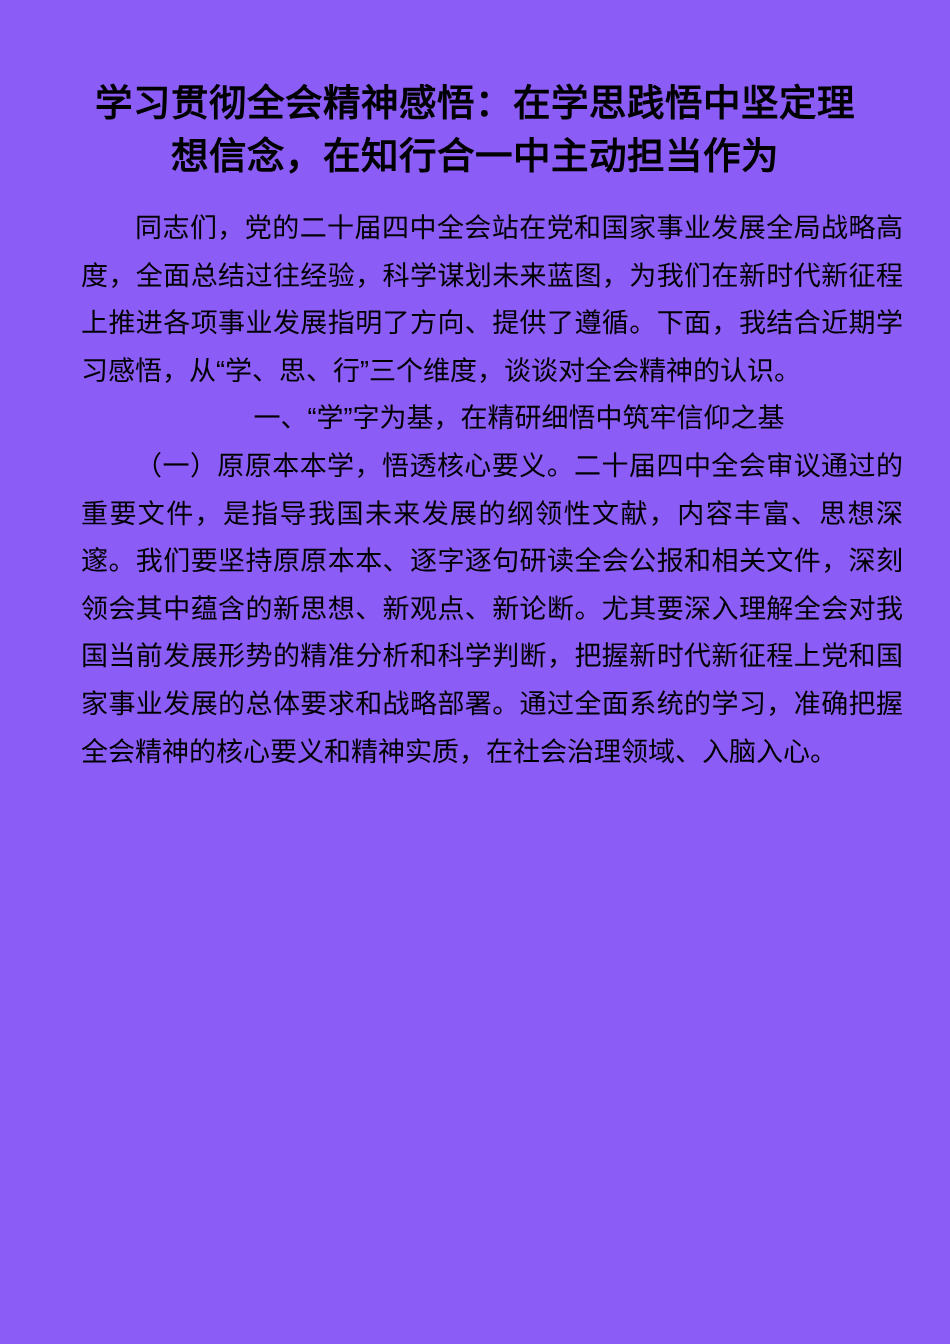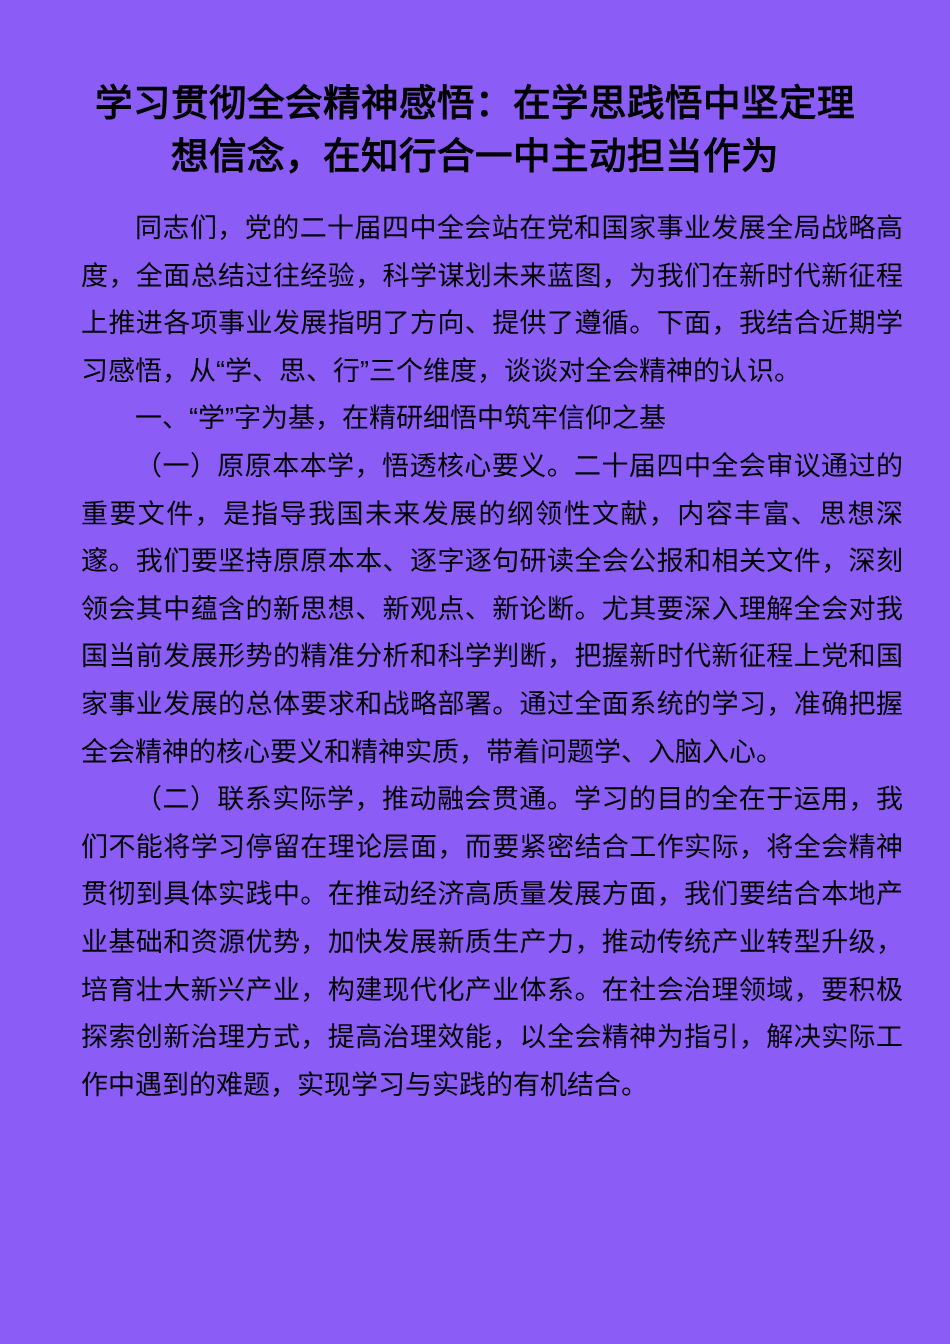--- a/index.html
+++ b/index.html
@@ -61,41 +61,40 @@
     word-break: break-all;
   }
 
   .para + .para {
     margin-top: 0px;
   }
 
   .heading {
     font-size: 27px;
     line-height: 47.6px;
-    text-align: left;
+    text-align: center;
     margin: 0;
     color: #000000;
     text-indent: 54px;
     font-weight: normal;
     word-break: break-all;
   }
 </style>
 </head>
 <body>
 
 <div id="page">
 
   <h1 class="doc-title">学习贯彻全会精神感悟：在学思践悟中坚定理想信念，在知行合一中主动担当作为</h1>
 
   <div class="body-block">
 
     <p class="para">同志们，党的二十届四中全会站在党和国家事业发展全局战略高度，全面总结过往经验，科学谋划未来蓝图，为我们在新时代新征程上推进各项事业发展指明了方向、提供了遵循。下面，我结合近期学习感悟，从“学、思、行”三个维度，谈谈对全会精神的认识。</p>
 
     <p class="heading">一、“学”字为基，在精研细悟中筑牢信仰之基</p>
 
-    <p class="para">（一）原原本本学，悟透核心要义。二十届四中全会审议通过的重要文件，是指导我国未来发展的纲领性文献，内容丰富、思想深邃。我们要坚持原原本本、逐字逐句研读全会公报和相关文件，深刻领会其中蕴含的新思想、新观点、新论断。尤其要深入理解全会对我国当前发展形势的精准分析和科学判断，把握新时代新征程上党和国家事业发展的总体要求和战略部署。通过全面系统的学习，准确把握全会精神的核心要义和精神实质，带着问题学、入脑入心。</p>
+    <p class="para">（一）原原本本学，悟透核心要义。二十届四中全会审议通过的重要文件，是指导我国未来发展的纲领性文献，内容丰富、思想深邃。我们要坚持原原本本、逐字逐句研读全会公报和相关文件，深刻领会其中蕴含的新思想、新观点、新论断。尤其要深入理解全会对我国当前发展形势的精准分析和科学判断，把握新时代新征程上党和国家事业发展的总体要求和战略部署。通过全面系统的学习，准确把握全会精神的核心要义和精神实质，在社会治理领域、入脑入心。</p>
 
-    <p class="para">（二）联系实际学，推动融会贯通。学习的目的全在于运用，我们不能将学习停留在理论层面，而要紧密结合工作实际，将全会精神贯彻到具体实践中。在推动经济高质量发展方面，我们要结合本地产业基础和资源优势，加快发展新质生产力，推动传统产业转型升级，培育壮大新兴产业，构建现代化产业体系。在社会治理领域，要积极探索创新治理方式，提高治理效能，以全会精神为指引，解决实际工作中遇到的难题，实现学习与实践的有机结合。</p>
 
 
   </div>
 
 </div>
 
 </body></html>

